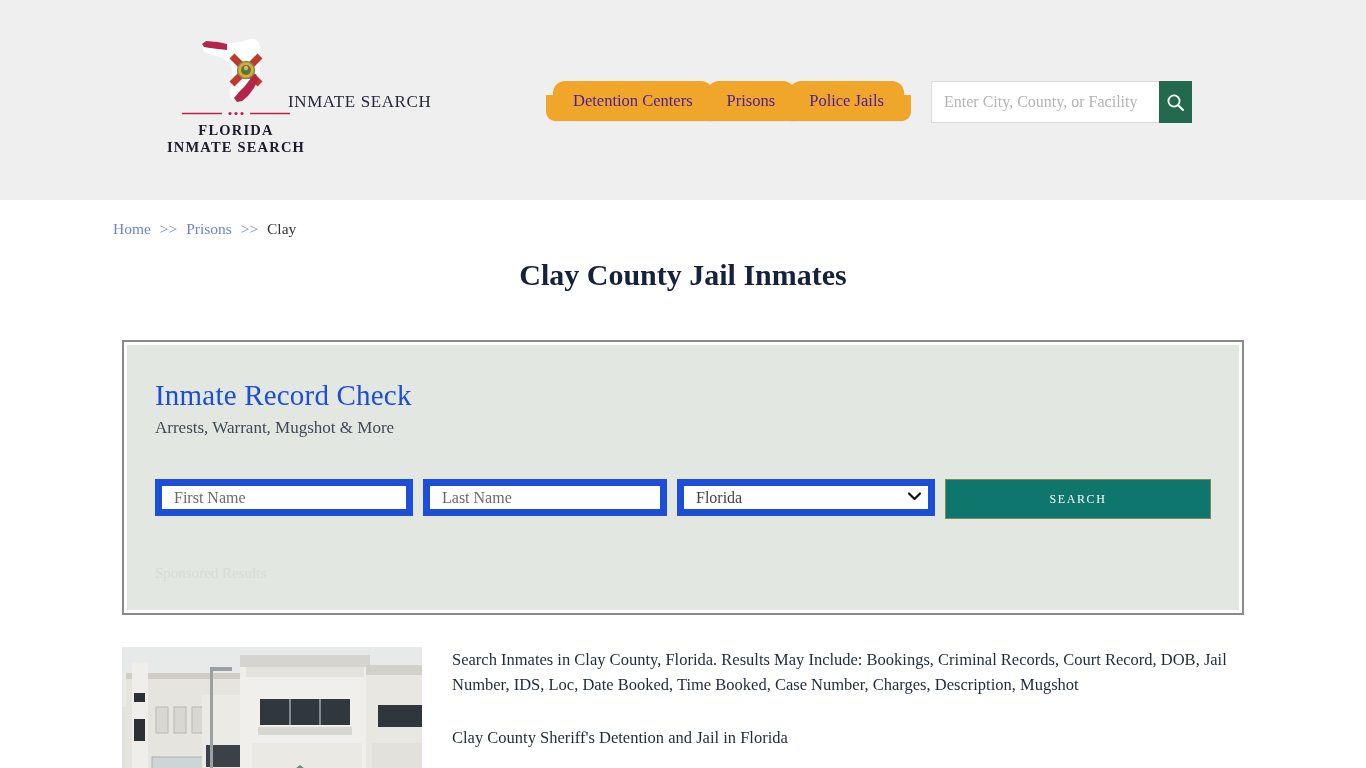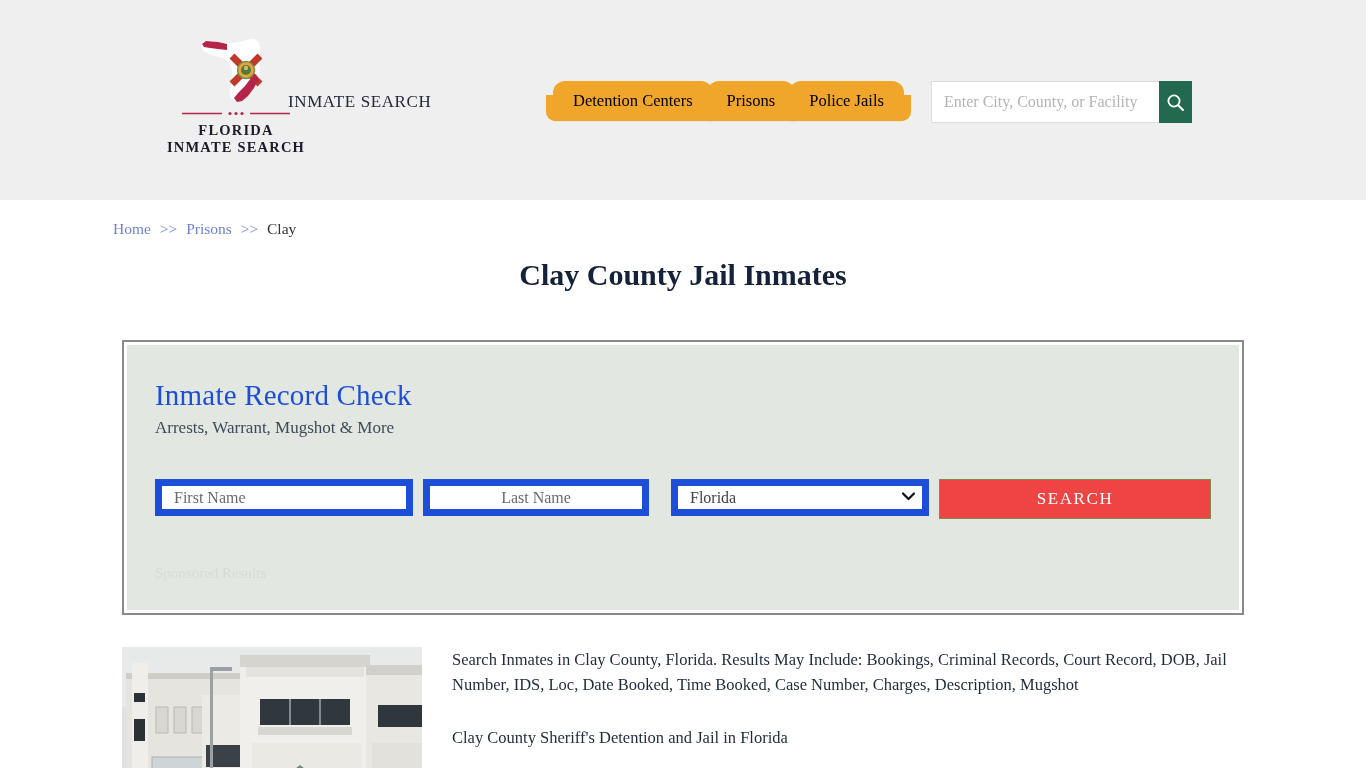--- a/index.html
+++ b/index.html
@@ -70,21 +70,21 @@
     position: absolute;
     left: 440px;
     top: 81px;
     display: flex;
     align-items: flex-end;
   }
   .nav-tab {
     position: relative;
     height: 40px;
     background: #f0a52b;
-    color: #000000;
+    color: #4c1d95;
     font-size: 16.5px;
     font-family: "Liberation Serif", "DejaVu Serif", serif;
     display: flex;
     align-items: center;
     justify-content: center;
     padding: 0 20px;
     border-radius: 12px 12px 2px 2px;
     margin-right: -6px;
     cursor: pointer;
     box-shadow: 0 1px 0 rgba(0,0,0,0.04);
@@ -199,43 +199,43 @@
     border: 7px solid #1d4ed8;
     background: #ffffff;
     font-size: 16px;
     font-family: "Liberation Serif", "DejaVu Serif", serif;
     color: #444;
     padding: 0 12px;
     outline: none;
   }
   .form-row .fld::placeholder { color: #6b6b6b; }
   .f-first { width: 258px; margin-right: 10px; }
-  .f-last  { width: 226px; margin-right: 22px; text-align: center; }
+  .f-last  { width: 244px; margin-right: 10px; }
   .f-state {
     width: 258px;
     margin-right: 10px;
     appearance: none;
     -webkit-appearance: none;
     background-image: none;
     position: relative;
   }
   .select-wrap { position: relative; margin-right: 10px; }
   .select-wrap .chev {
     position: absolute;
     right: 14px;
     top: 13px;
     pointer-events: none;
   }
   .btn-search {
     flex: 1;
     height: 40px;
-    background: #ef4444;
+    background: #0f766e;
     border: 1px solid #7f8a4d;
     color: #ffffff;
-    font-size: 17px;
+    font-size: 12px;
     letter-spacing: 1.6px;
     font-family: "Liberation Serif", "DejaVu Serif", serif;
     cursor: pointer;
   }
   .sponsored {
     margin-top: 46px;
     font-size: 15px;
     color: #d6dbd6;
   }
 

